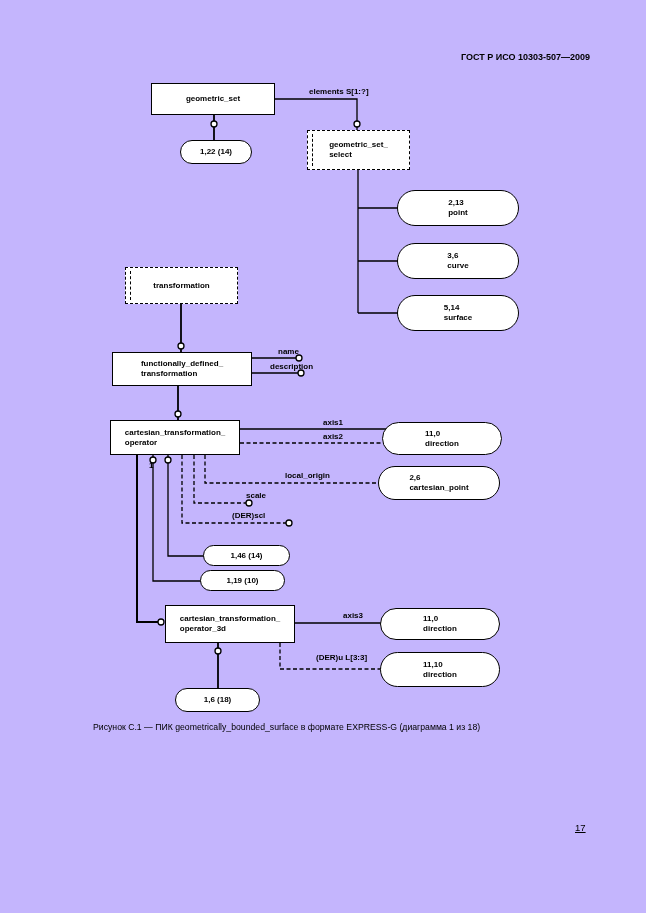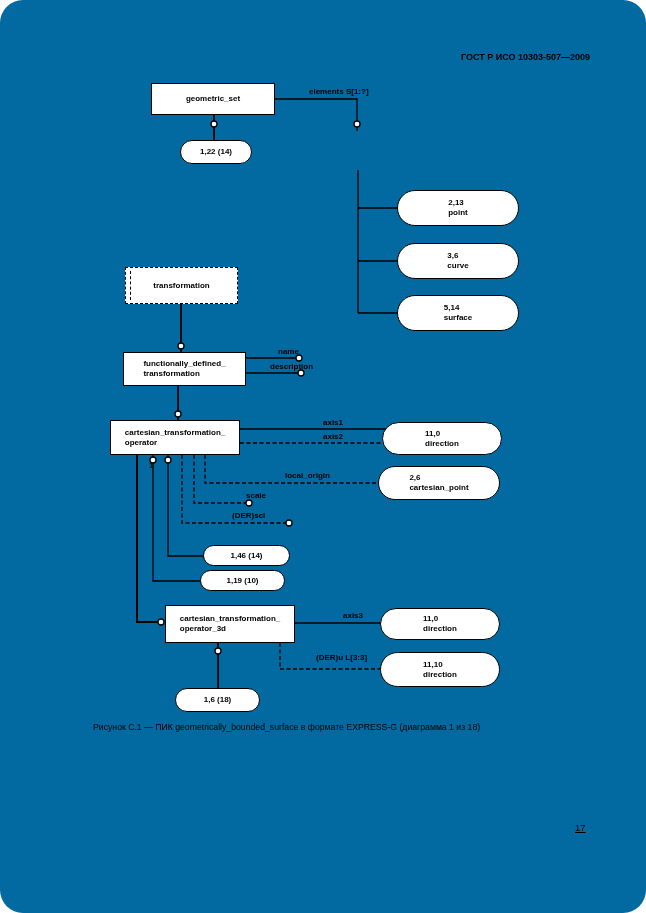--- a/index.html
+++ b/index.html
@@ -1,23 +1,22 @@
 <!DOCTYPE html>
 <html><head>
 <meta charset="utf-8">
 <style>
   html,body{margin:0;padding:0;background:#fff;}
   #page{
     position:relative;
     width:646px;height:913px;
-    background:#0369a1;
+    background:#c4b5fd;
     font-family:"Liberation Sans",sans-serif;
     color:#000;
     overflow:hidden;
-    border-radius:23px;
   }
   .hdr{
     position:absolute;
     font:bold 9px "Liberation Sans",sans-serif;
     white-space:nowrap;
   }
   .wires{position:absolute;left:0;top:0;z-index:1;}
   .node{
     position:absolute;z-index:2;box-sizing:border-box;
     display:flex;align-items:center;justify-content:center;
@@ -139,27 +138,32 @@
     </g>
 
     <g>
       <path d="M218,643 V690" stroke-width="1.8"></path>
       <circle cx="218" cy="651" r="3" fill="#fff"></circle>
     </g>
   </svg>
 
   <div class="node box" style="left:151px;top:83px;width:124px;height:32px">geometric_set</div>
 
+  <div class="node dashedbox" style="left:307px;top:130px;width:103px;height:40px">
+    <i class="selmark"></i>
+    <span class="lbl">geometric_set_
+select</span>
+  </div>
 
   <div class="node dashedbox" style="left:125px;top:267px;width:113px;height:37px">
     <i class="selmark"></i>
     <span class="lbl">transformation</span>
   </div>
 
-  <div class="node box" style="left:123px;top:352px;width:123px;height:34px">functionally_defined_
+  <div class="node box" style="left:112px;top:352px;width:140px;height:34px">functionally_defined_
 transformation</div>
 
   <div class="node box" style="left:110px;top:420px;width:130px;height:35px">cartesian_transformation_
 operator</div>
 
   <div class="node box" style="left:165px;top:605px;width:130px;height:38px">cartesian_transformation_
 operator_3d</div>
 
   <div class="node oval" style="left:180px;top:140px;width:72px;height:24px">1,22 (14)</div>
 

